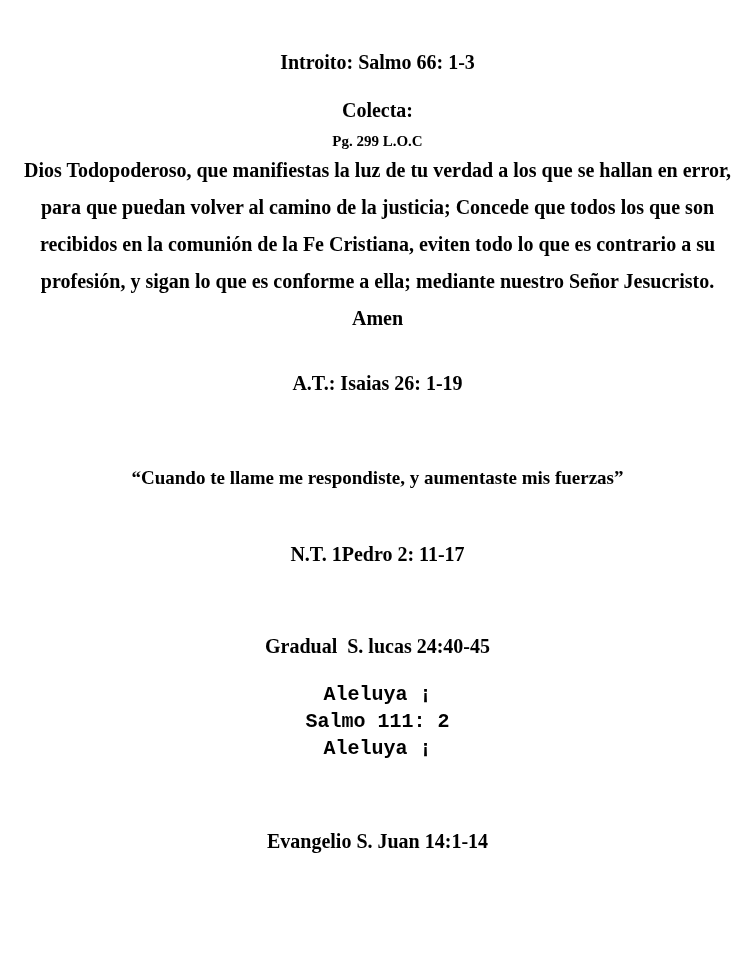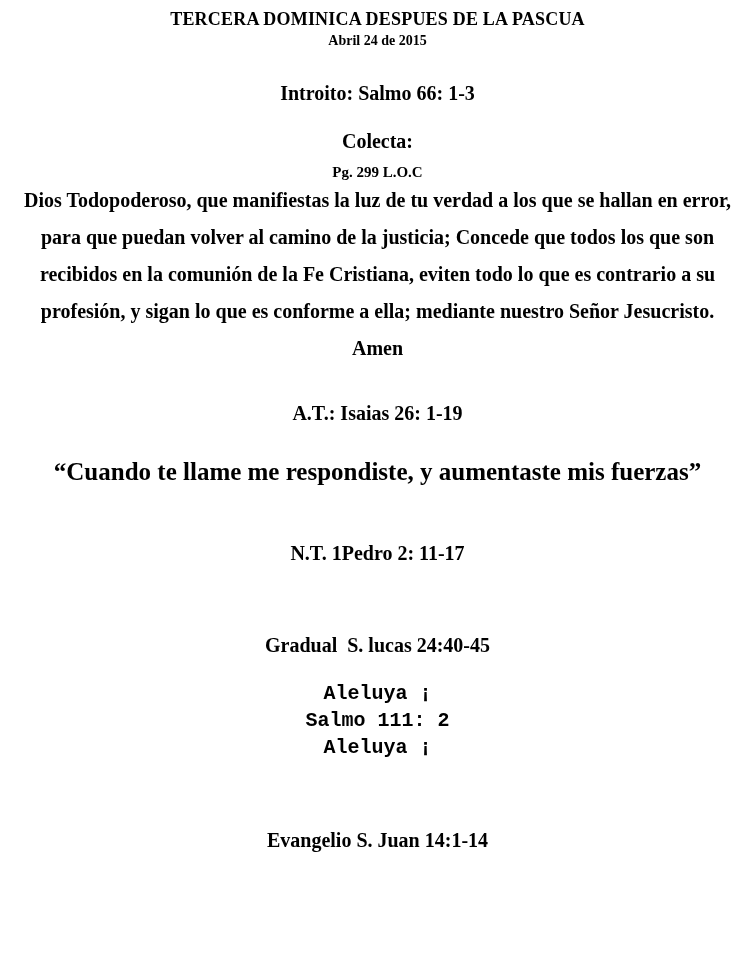--- a/index.html
+++ b/index.html
@@ -30,60 +30,56 @@
   .date {
     font-size: 14px;
     line-height: 1.3;
     margin-top: 1px;
   }
   .h {
     font-size: 20px;
     line-height: 1.3;
     white-space: pre-wrap;
   }
-  .gap-introito   { margin-top: 30px; text-align: center; }
+  .gap-introito   { margin-top: 40px; text-align: center; }
   .gap-colecta    { margin-top: 22px; text-align: center; }
   .pgref {
     font-size: 15px;
     line-height: 1.3;
     margin-top: 9px;
   }
   .prayer {
     font-size: 20px;
     line-height: 37px;
     margin: 0;
     padding: 0 4px;
   }
   .gap-at         { margin-top: 33px; }
   .gap-antifonal  { margin-top: 61px; }
   .quote {
-    font-size: 25px;
+    font-size: 19px;
     line-height: 1.3;
-    margin-top: 30px;
+    margin-top: 70px;
   }
   .gap-nt         { margin-top: 51px; }
   .gap-gradual    { margin-top: 66px; }
   .aleluya-block {
     margin-top: 22px;
     font-size: 20px;
     line-height: 27px;
     font-family: Liberation Mono, monospace;
   }
   .aleluya-block div { white-space: pre-wrap; }
   .gap-evangelio  { margin-top: 66px; }
 </style>
 </head>
 <body>
 
 <div class="page">
 
-  <header>
-    <h1 class="title">TERCERA DOMINICA DESPUES DE LA PASCUA</h1>
-    <div class="date">Abril 24 de 2015</div>
-  </header>
 
   <div class="h gap-introito">Introito: Salmo 66: 1-3</div>
 
   <section>
     <div class="h gap-colecta">Colecta:</div>
     <div class="pgref">Pg. 299 L.O.C</div>
     <p class="prayer">Dios Todopoderoso, que manifiestas la luz de tu verdad a los que se hallan en error, para que puedan volver al camino de la justicia; Concede que todos los que son recibidos en la comunión de la Fe Cristiana, eviten todo lo que es contrario a su profesión, y sigan lo que es conforme a ella; mediante nuestro Señor Jesucristo. Amen</p>
   </section>
 
   <div class="h gap-at">A.T.: Isaias 26: 1-19</div>

